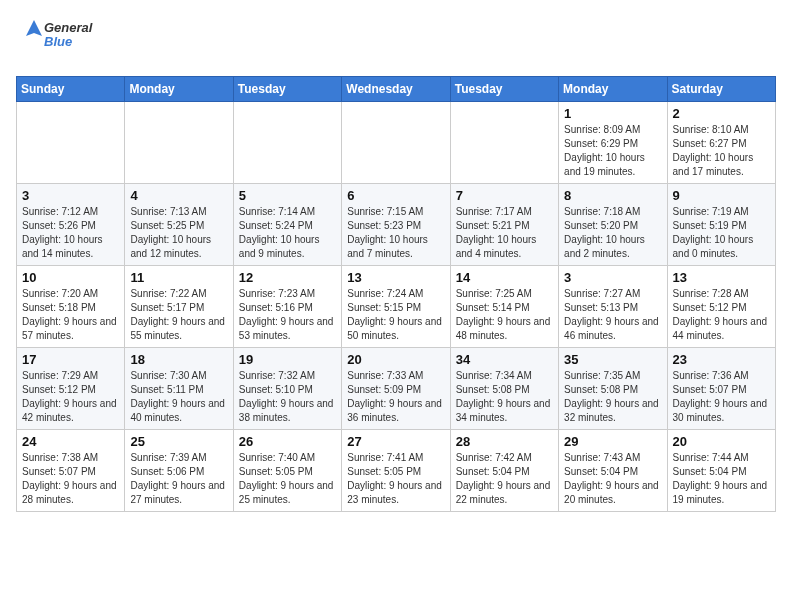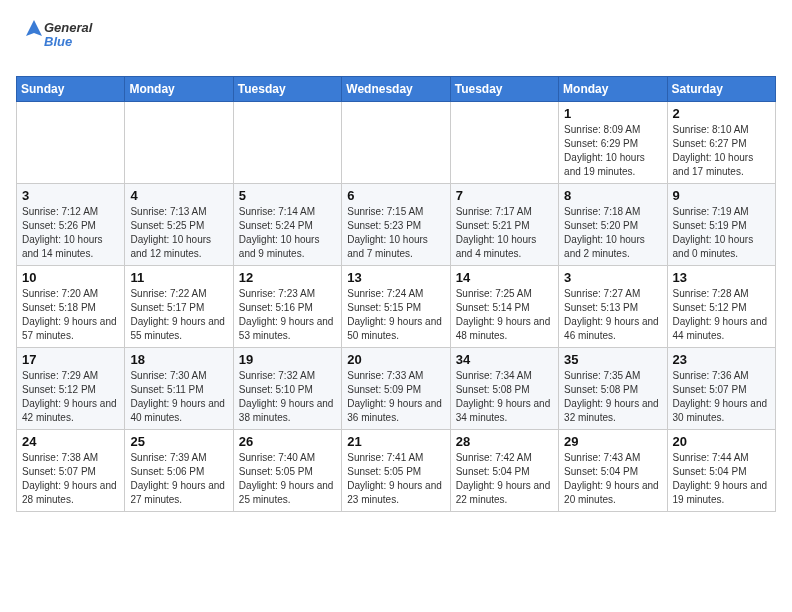--- a/index.html
+++ b/index.html
@@ -216,21 +216,21 @@
         </td>
         <td>
           <div class="day-number">25</div>
           <div class="day-info">Sunrise: 7:39 AM<br>Sunset: 5:06 PM<br>Daylight: 9 hours and 27 minutes.</div>
         </td>
         <td>
           <div class="day-number">26</div>
           <div class="day-info">Sunrise: 7:40 AM<br>Sunset: 5:05 PM<br>Daylight: 9 hours and 25 minutes.</div>
         </td>
         <td>
-          <div class="day-number">21</div>
+          <div class="day-number">27</div>
           <div class="day-info">Sunrise: 7:41 AM<br>Sunset: 5:05 PM<br>Daylight: 9 hours and 23 minutes.</div>
         </td>
         <td>
           <div class="day-number">28</div>
           <div class="day-info">Sunrise: 7:42 AM<br>Sunset: 5:04 PM<br>Daylight: 9 hours and 22 minutes.</div>
         </td>
         <td>
           <div class="day-number">29</div>
           <div class="day-info">Sunrise: 7:43 AM<br>Sunset: 5:04 PM<br>Daylight: 9 hours and 20 minutes.</div>
         </td>

